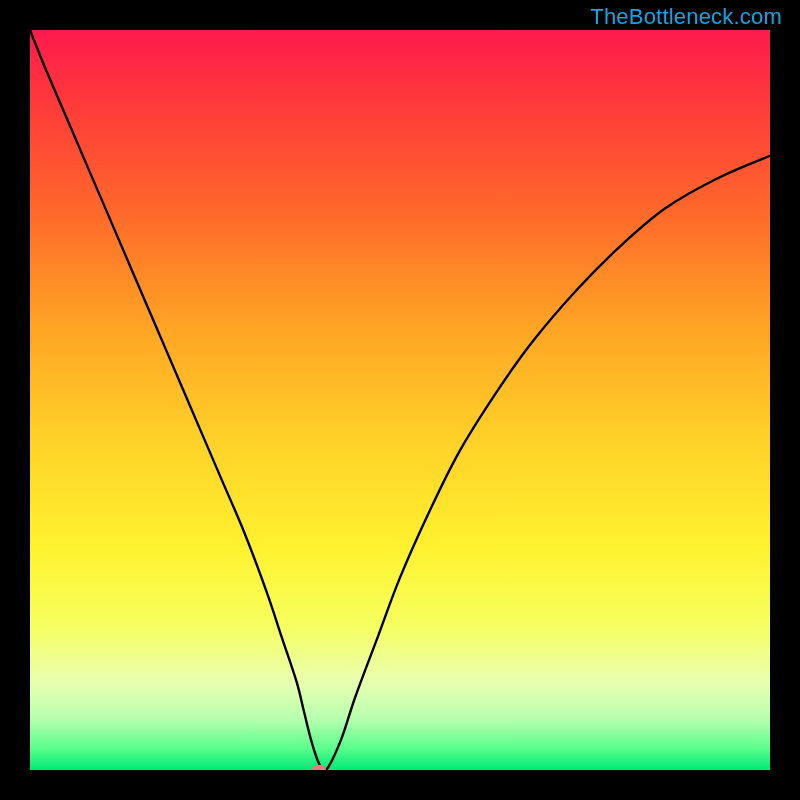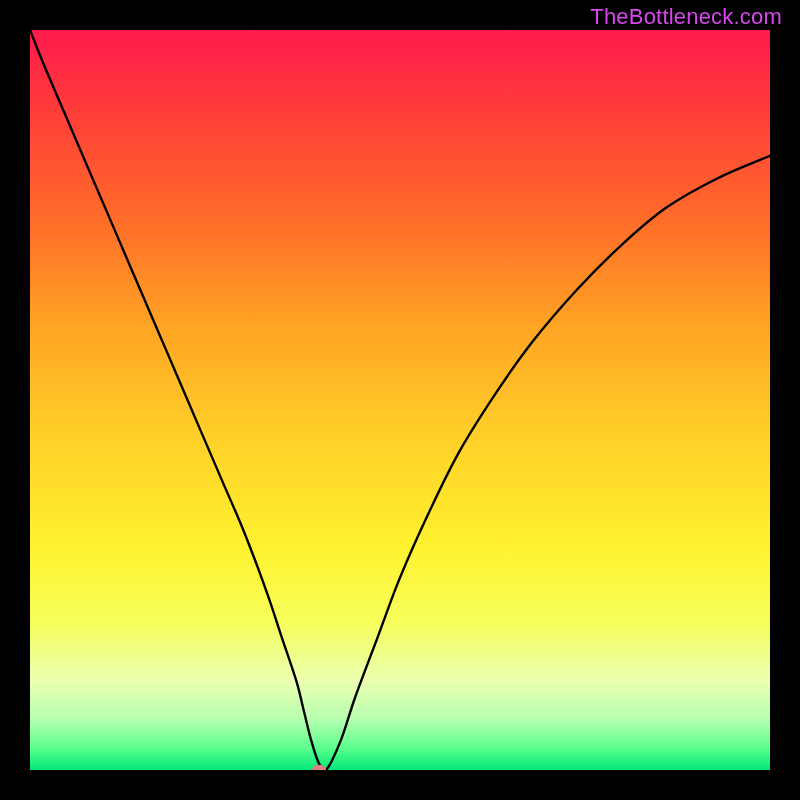--- a/index.html
+++ b/index.html
@@ -48,21 +48,21 @@
     width: 14px;
     height: 10px;
     border-radius: 5px;
     background: #d98080;
     transform: translate(-50%, -50%);
   }
   .watermark {
     position: absolute;
     top: 4px;
     right: 18px;
-    color: #d946ef;
+    color: #0ea5e9;
     font-size: 22px;
     font-weight: 500;
     letter-spacing: 0.2px;
     user-select: none;
   }
   svg.curve {
     position: absolute;
     inset: 0;
   }
 </style>

